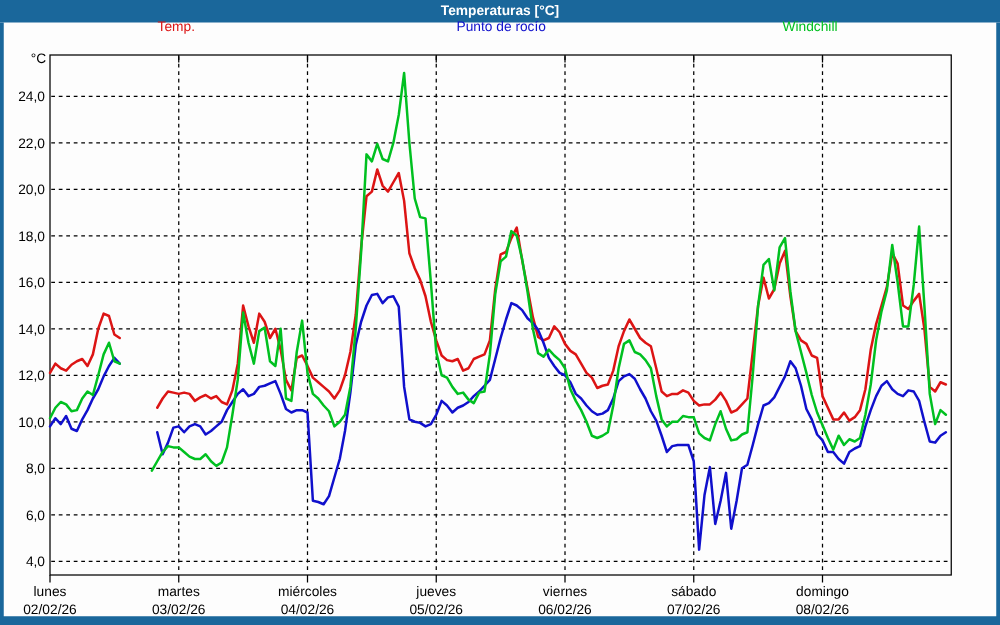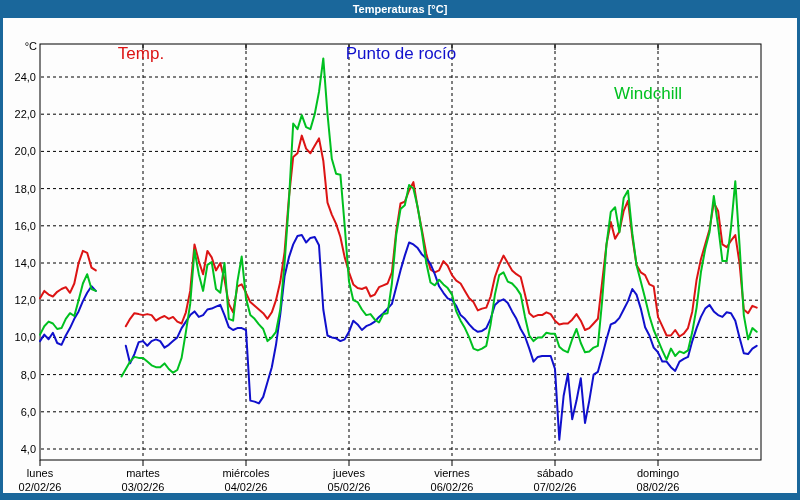--- a/index.html
+++ b/index.html
@@ -4,21 +4,21 @@
 <style>
   html,body{margin:0;padding:0;background:#fff;}
   #app{position:relative;width:800px;height:500px;background:#fdfdfd;overflow:hidden;
        font-family:"Liberation Sans",sans-serif;}
   #titlebar{position:absolute;left:0;top:0;width:800px;height:18px;line-height:18px;
        text-align:center;color:#fff;font-size:11px;font-weight:bold;}
   .frame{position:absolute;background:#1a679b;}
   #frame-left{left:0;top:18px;width:3px;height:482px;}
   #frame-right{left:797px;top:18px;width:3px;height:482px;}
   #frame-bottom{left:0;top:493px;width:800px;height:7px;}
-  .legend-label{position:absolute;top:44px;font-size:17px;transform:translateX(-50%);white-space:nowrap;}
+  .legend-label{position:absolute;top:16px;font-size:11px;transform:translateX(-50%);white-space:nowrap;}
   #chart{position:absolute;left:0;top:0;width:800px;height:500px;}
   svg text{font-family:"Liberation Sans",sans-serif;font-size:11px;fill:#000;}
 </style>
 </head>
 <body>
 
 <div id="app">
   <div id="titlebar" style="background: rgb(26, 103, 155);">
     <span>Temperaturas [°C]</span>
   </div>
@@ -81,18 +81,18 @@
         <text x="658" y="477" text-anchor="middle">domingo</text>
         <text x="658" y="491" text-anchor="middle">08/02/26</text>
         <rect x="40" y="44" width="721" height="416" fill="none" stroke="#000000" stroke-width="1"></rect>
         <path d="M40.0 298.3 L44.3 290.9 L48.6 294.6 L52.9 296.5 L57.2 291.8 L61.5 289.0 L65.8 287.2 L70.0 292.8 L74.3 283.5 L78.6 263.0 L82.9 250.9 L87.2 252.8 L91.5 267.6 L95.8 270.4 M125.8 326.2 L130.1 318.8 L134.4 313.2 L138.7 314.1 L143.0 315.1 L147.3 314.1 L151.6 315.1 L155.9 320.7 L160.2 317.9 L164.5 316.0 L168.8 318.8 L173.0 316.9 L177.3 321.6 L181.6 323.5 L185.9 312.3 L190.2 290.9 L194.5 244.4 L198.8 261.1 L203.1 274.2 L207.4 250.9 L211.7 257.4 L216.0 270.4 L220.3 263.0 L224.5 279.7 L228.8 303.9 L233.1 312.3 L237.4 286.3 L241.7 284.4 L246.0 292.8 L250.3 302.1 L254.6 305.8 L258.9 309.5 L263.2 313.2 L267.5 318.8 L271.8 312.3 L276.0 300.2 L280.3 281.6 L284.6 251.8 L288.9 197.9 L293.2 157.0 L297.5 153.3 L301.8 135.6 L306.1 148.6 L310.4 153.3 L314.7 145.8 L319.0 138.4 L323.3 160.7 L327.5 202.6 L331.8 214.6 L336.1 223.9 L340.4 237.0 L344.7 257.4 L349.0 272.3 L353.3 284.4 L357.6 288.1 L361.9 289.0 L366.2 287.2 L370.5 296.5 L374.8 294.6 L379.0 287.2 L383.3 285.3 L387.6 283.5 L391.9 272.3 L396.2 231.4 L400.5 203.5 L404.8 201.6 L409.1 190.5 L413.4 182.1 L417.7 208.1 L422.0 230.5 L426.3 253.7 L430.5 269.5 L434.8 272.3 L439.1 270.4 L443.4 261.1 L447.7 265.8 L452.0 275.1 L456.3 280.7 L460.6 283.5 L464.9 290.9 L469.2 298.3 L473.5 302.1 L477.8 310.4 L482.0 308.6 L486.3 307.6 L490.6 296.5 L494.9 277.0 L499.2 264.9 L503.5 255.6 L507.8 263.0 L512.1 270.4 L516.4 274.2 L520.7 277.0 L525.0 294.6 L529.3 313.2 L533.5 316.9 L537.8 315.1 L542.1 315.1 L546.4 312.3 L550.7 314.1 L555.0 320.7 L559.3 324.4 L563.6 323.5 L567.9 323.5 L572.2 319.7 L576.5 314.1 L580.8 320.7 L585.0 330.0 L589.3 328.1 L593.6 323.5 L597.9 318.8 L602.2 281.6 L606.5 244.4 L610.8 222.1 L615.1 238.8 L619.4 231.4 L623.7 210.9 L628.0 200.7 L632.3 237.0 L636.5 264.9 L640.8 272.3 L645.1 275.1 L649.4 284.4 L653.7 286.3 L658.0 316.9 L662.3 326.2 L666.6 335.5 L670.9 335.5 L675.2 330.0 L679.5 336.5 L683.8 333.7 L688.0 328.1 L692.3 311.4 L696.6 279.7 L700.9 259.3 L705.2 244.4 L709.5 229.5 L713.8 202.6 L718.1 210.9 L722.4 244.4 L726.7 247.2 L731.0 240.7 L735.3 235.1 L739.5 263.0 L743.8 309.5 L748.1 313.2 L752.4 305.8 L756.7 307.6 " fill="none" stroke="#dc1414" stroke-width="2" stroke-linejoin="round" stroke-linecap="round"></path>
         <path d="M40.0 341.1 L44.3 334.6 L48.6 339.3 L52.9 332.8 L57.2 343.0 L61.5 344.8 L65.8 335.5 L70.0 328.1 L74.3 318.8 L78.6 311.4 L82.9 301.1 L87.2 292.8 L91.5 286.3 L95.8 290.9 M125.8 345.8 L130.1 363.4 L134.4 354.1 L138.7 342.1 L143.0 341.1 L147.3 345.8 L151.6 341.1 L155.9 339.3 L160.2 341.1 L164.5 347.6 L168.8 344.8 L173.0 341.1 L177.3 337.4 L181.6 328.1 L185.9 321.6 L190.2 315.1 L194.5 311.4 L198.8 316.9 L203.1 315.1 L207.4 309.5 L211.7 308.6 L216.0 306.7 L220.3 304.9 L224.5 315.1 L228.8 327.2 L233.1 330.0 L237.4 328.1 L241.7 328.1 L246.0 330.0 L250.3 400.6 L254.6 401.6 L258.9 403.4 L263.2 396.9 L267.5 382.0 L271.8 367.2 L276.0 344.8 L280.3 314.1 L284.6 276.0 L288.9 257.4 L293.2 244.4 L297.5 236.0 L301.8 235.1 L306.1 242.5 L310.4 237.9 L314.7 237.0 L319.0 245.3 L323.3 309.5 L327.5 335.5 L331.8 337.4 L336.1 338.3 L340.4 341.1 L344.7 339.3 L349.0 331.8 L353.3 320.7 L357.6 324.4 L361.9 330.0 L366.2 326.2 L370.5 324.4 L374.8 321.6 L379.0 316.9 L383.3 313.2 L387.6 308.6 L391.9 303.9 L396.2 287.2 L400.5 270.4 L404.8 255.6 L409.1 242.5 L413.4 244.4 L417.7 248.1 L422.0 254.6 L426.3 258.4 L430.5 263.9 L434.8 274.2 L439.1 286.3 L443.4 292.8 L447.7 298.3 L452.0 300.2 L456.3 305.8 L460.6 315.1 L464.9 318.8 L469.2 324.4 L473.5 329.0 L477.8 331.8 L482.0 330.9 L486.3 328.1 L490.6 318.8 L494.9 304.9 L499.2 301.1 L503.5 299.3 L507.8 303.0 L512.1 311.4 L516.4 318.8 L520.7 329.0 L525.0 336.5 L529.3 348.6 L533.5 361.6 L537.8 356.9 L542.1 356.0 L546.4 356.0 L550.7 356.0 L555.0 369.0 L559.3 439.7 L563.6 396.0 L567.9 373.7 L572.2 419.2 L576.5 400.6 L580.8 378.3 L585.0 423.0 L589.3 400.6 L593.6 374.6 L597.9 371.8 L602.2 356.0 L606.5 339.3 L610.8 324.4 L615.1 322.5 L619.4 317.9 L623.7 309.5 L628.0 301.1 L632.3 289.0 L636.5 294.6 L640.8 308.6 L645.1 327.2 L649.4 335.5 L653.7 347.6 L658.0 352.3 L662.3 361.6 L666.6 361.6 L670.9 367.2 L675.2 370.9 L679.5 361.6 L683.8 358.8 L688.0 356.9 L692.3 341.1 L696.6 328.1 L700.9 316.9 L705.2 308.6 L709.5 304.9 L713.8 311.4 L718.1 315.1 L722.4 316.9 L726.7 312.3 L731.0 313.2 L735.3 320.7 L739.5 337.4 L743.8 353.2 L748.1 354.1 L752.4 348.6 L756.7 345.8 " fill="none" stroke="#1010cc" stroke-width="2" stroke-linejoin="round" stroke-linecap="round"></path>
         <path d="M40.0 334.6 L44.3 326.2 L48.6 321.6 L52.9 323.5 L57.2 329.0 L61.5 328.1 L65.8 318.8 L70.0 313.2 L74.3 316.0 L78.6 300.2 L82.9 283.5 L87.2 274.2 L91.5 289.0 L95.8 290.9 M121.5 376.5 L125.8 369.0 L130.1 361.6 L134.4 356.9 L138.7 357.9 L143.0 357.9 L147.3 361.6 L151.6 365.3 L155.9 367.2 L160.2 367.2 L164.5 363.4 L168.8 369.0 L173.0 372.7 L177.3 370.0 L181.6 357.9 L185.9 331.8 L190.2 303.9 L194.5 250.0 L198.8 274.2 L203.1 290.9 L207.4 264.9 L211.7 262.1 L216.0 289.0 L220.3 292.8 L224.5 263.0 L228.8 318.8 L233.1 320.7 L237.4 281.6 L241.7 256.5 L246.0 298.3 L250.3 315.1 L254.6 318.8 L258.9 324.4 L263.2 329.0 L267.5 341.1 L271.8 337.4 L276.0 331.8 L280.3 309.5 L284.6 263.0 L288.9 201.6 L293.2 123.5 L297.5 129.1 L301.8 115.1 L306.1 127.2 L310.4 129.1 L314.7 114.2 L319.0 91.9 L323.3 58.4 L327.5 114.2 L331.8 158.8 L336.1 173.7 L340.4 174.7 L344.7 225.8 L349.0 281.6 L353.3 300.2 L357.6 302.1 L361.9 309.5 L366.2 315.1 L370.5 314.1 L374.8 319.7 L379.0 322.5 L383.3 314.1 L387.6 313.2 L391.9 283.5 L396.2 235.1 L400.5 209.1 L404.8 205.3 L409.1 184.9 L413.4 188.6 L417.7 207.2 L422.0 233.2 L426.3 263.0 L430.5 282.5 L434.8 285.3 L439.1 279.7 L443.4 284.4 L447.7 288.1 L452.0 294.6 L456.3 311.4 L460.6 320.7 L464.9 328.1 L469.2 337.4 L473.5 348.6 L477.8 350.4 L482.0 348.6 L486.3 345.8 L490.6 324.4 L494.9 294.6 L499.2 275.1 L503.5 272.3 L507.8 281.6 L512.1 283.5 L516.4 288.1 L520.7 294.6 L525.0 316.9 L529.3 335.5 L533.5 341.1 L537.8 337.4 L542.1 337.4 L546.4 332.8 L550.7 333.7 L555.0 333.7 L559.3 346.7 L563.6 350.4 L567.9 352.3 L572.2 339.3 L576.5 329.0 L580.8 343.0 L585.0 352.3 L589.3 351.4 L593.6 347.6 L597.9 345.8 L602.2 300.2 L606.5 244.4 L610.8 211.9 L615.1 207.2 L619.4 232.3 L623.7 197.9 L628.0 190.5 L632.3 233.2 L636.5 264.9 L640.8 281.6 L645.1 298.3 L649.4 316.0 L653.7 330.0 L658.0 340.2 L662.3 350.4 L666.6 359.7 L670.9 348.6 L675.2 356.0 L679.5 351.4 L683.8 353.2 L688.0 350.4 L692.3 331.8 L696.6 307.6 L700.9 272.3 L705.2 249.1 L709.5 232.3 L713.8 196.0 L718.1 225.8 L722.4 261.1 L726.7 261.1 L731.0 227.7 L735.3 181.2 L739.5 244.4 L743.8 315.1 L748.1 339.3 L752.4 328.1 L756.7 331.8 " fill="none" stroke="#00c020" stroke-width="2" stroke-linejoin="round" stroke-linecap="round"></path>
       </svg></div>
 
   <span class="legend-label" id="legend-temp" style="left: 141px; color: rgb(220, 20, 20);">Temp.</span>
   <span class="legend-label" id="legend-dew" style="left: 401px; color: rgb(16, 16, 204); text-align: right;">Punto de rocío</span>
-  <span class="legend-label" id="legend-wind" style="left: 648px; color: rgb(0, 192, 32); margin-top: 40px;">Windchill</span>
+  <span class="legend-label" id="legend-wind" style="left: 648px; color: rgb(0, 192, 32);">Windchill</span>
 
   <div class="frame" id="frame-left" style="background: rgb(26, 103, 155);"></div>
   <div class="frame" id="frame-right" style="background: rgb(26, 103, 155);"></div>
   <div class="frame" id="frame-bottom" style="background: rgb(26, 103, 155);"></div>
 </div>
 
 </body></html>

